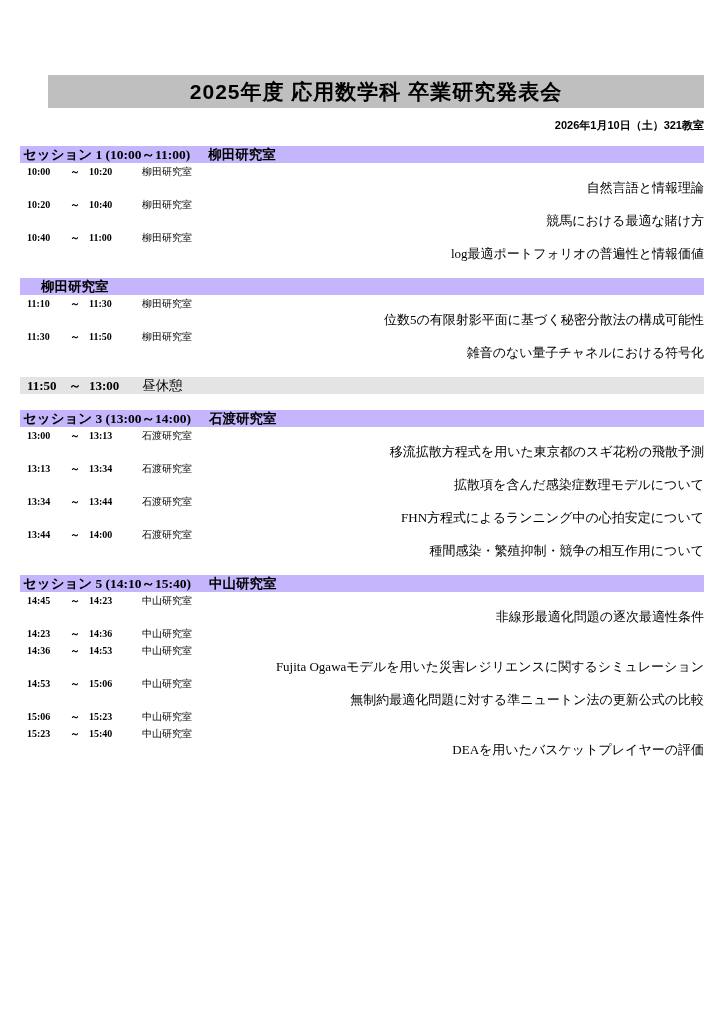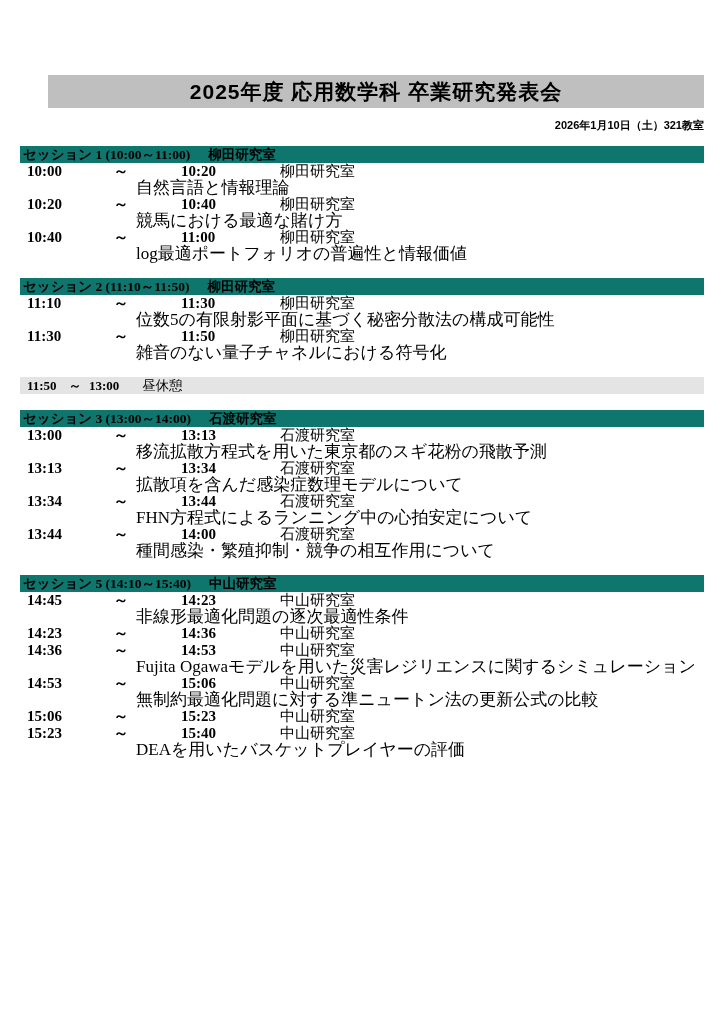--- a/index.html
+++ b/index.html
@@ -21,38 +21,38 @@
   }
   .date-line {
     margin-top:10px; text-align:right;
     font-family:"Liberation Sans","DejaVu Sans",sans-serif;
     font-weight:bold; font-size:11px; height:15px; line-height:15px;
   }
 
   .session { margin-top:16px; }
   .session.first { margin-top:13px; }
   .session-bar {
-    background:#0f766e; height:17px;
+    background:#c4b5fd; height:17px;
     display:flex; align-items:center;
     font-weight:bold; font-size:13.5px; padding-left:3px;
     white-space:nowrap;
   }
   .session-bar .s-lab { margin-left:18px; }
 
   .row-line1 {
     display:flex; align-items:center;
-    height:17px; padding-left:7px; font-size:15px; white-space:nowrap;gap:46px;
+    height:17px; padding-left:7px; font-size:10px; white-space:nowrap;
   }
   .ts { font-weight:bold; width:34px; }
   .tl { font-weight:bold; width:28px; text-align:center; }
   .te { font-weight:bold; width:40px; }
   .lab { margin-left:13px; }
   .row-title {
     height:16px; line-height:16px; margin-left:116px;
-    text-align:left; font-size:17px; white-space:nowrap;
+    text-align:right; font-size:13px; white-space:nowrap;
   }
 
   .lunch-bar {
     margin-top:16px; background:#e4e4e4; height:17px;
     display:flex; align-items:center; padding-left:7px;
     font-size:13px; white-space:nowrap;
   }
   .lunch-bar .lunch-label { margin-left:13px; font-weight:normal; font-size:13.5px; }
 </style>
 </head>
@@ -95,21 +95,20 @@
         <span class="tl">～</span>
         <span class="te">11:00</span>
         <span class="lab">柳田研究室</span>
       </div>
       <div class="row-title">log最適ポートフォリオの普遍性と情報価値</div>
     </div>
   </section>
 
   <section class="session">
     <div class="session-bar">
-      <span class="s-label">セッション 2 (11:10～11:50)</span>
       <span class="s-lab">柳田研究室</span>
     </div>
     <div class="row">
       <div class="row-line1">
         <span class="ts">11:10</span>
         <span class="tl">～</span>
         <span class="te">11:30</span>
         <span class="lab">柳田研究室</span>
       </div>
       <div class="row-title">位数5の有限射影平面に基づく秘密分散法の構成可能性</div>

